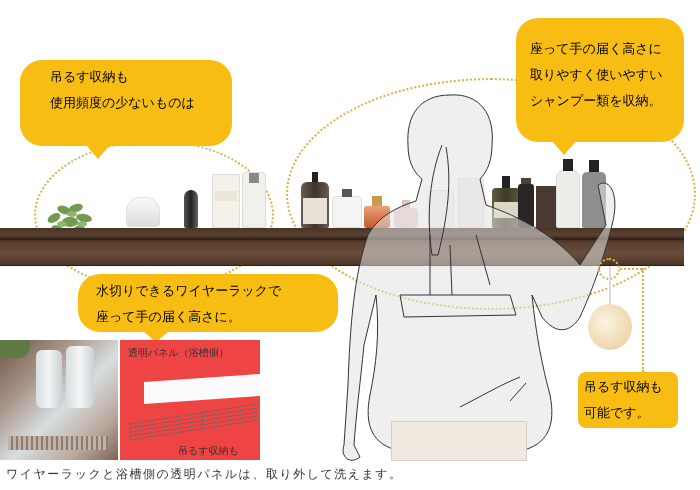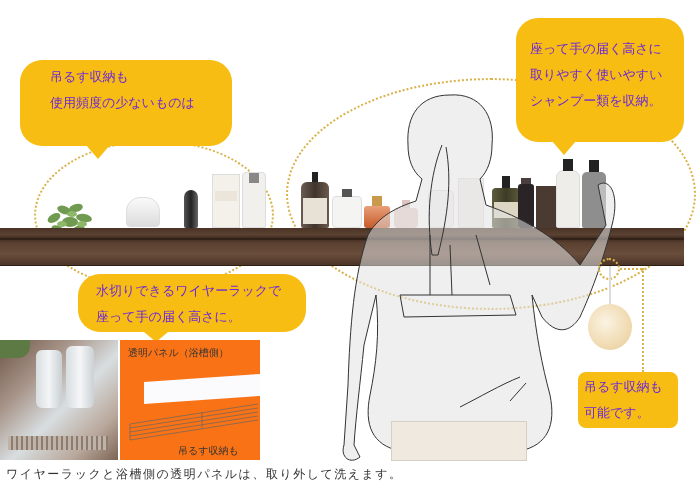--- a/index.html
+++ b/index.html
@@ -11,31 +11,31 @@
   
   .shelf { left:0; top:228px; width:684px; height:38px;
     background:linear-gradient(#4a3326 0%, #5b4232 18%, #3e2a1f 28%, #5a4030 40%, #6a4d3b 70%, #4b3527 100%);
     border-bottom:1px solid #2e1f16; }
   .shelf-groove { left:0; top:238px; width:684px; height:2px; background:#2c1d14; opacity:.7; }
 
   
   .ellipse { border:2px dotted #d9b24a; border-radius:50%; }
 
   
-  .bubble { background:#f7bd12; border-radius:22px; color:#6d28d9; font-size:13px; line-height:26px; }
+  .bubble { background:#f7bd12; border-radius:22px; color:#000000; font-size:13px; line-height:26px; }
   .bubble .tail { position:absolute; width:0; height:0; border-left:12px solid transparent; border-right:12px solid transparent; border-top:14px solid #f7bd12; }
   .bubble .line { display:block; white-space:nowrap; }
 
   
   .figure-svg { left:280px; top:85px; }
 
   
   .photo-left { left:0; top:340px; width:118px; height:120px;
     background:linear-gradient(135deg,#6d5546 0%, #a8958a 30%, #d8dee0 55%, #b9a79b 80%, #7c6455 100%); overflow:hidden; }
-  .photo-right { left:120px; top:340px; width:140px; height:120px; background:#f97316; }
+  .photo-right { left:120px; top:340px; width:140px; height:120px; background:#ef4444; }
   .photo-label { font-size:10px; color:#333; white-space:nowrap; }
 
   .caption { left:6px; top:466px; font-size:12px; letter-spacing:1.5px; color:#333; white-space:nowrap; }
 
   .stool { left:391px; top:421px; width:136px; height:40px; background:#efe9e0; border:1px solid #d6cfc4; }
 </style>
 </head>
 <body>
 
 <div class="abs ellipse" style="left:34px;top:140px;width:240px;height:150px;"></div>
@@ -126,21 +126,21 @@
   <div class="tail" style="left:66px;bottom:-13px;"></div>
 </div>
 
 <div class="abs bubble" style="left:516px;top:18px;width:168px;height:124px;padding:18px 0 0 14px;">
   <span class="line">座って手の届く高さに</span>
   <span class="line">取りやすく使いやすい</span>
   <span class="line">シャンプー類を収納。</span>
   <div class="tail" style="left:36px;bottom:-13px;"></div>
 </div>
 
-<div class="abs bubble" style="left:78px;top:274px;width:228px;height:58px;padding:4px 16px 0 18px;">
+<div class="abs bubble" style="left:78px;top:274px;width:260px;height:58px;padding:4px 16px 0 18px;">
   <span class="line">水切りできるワイヤーラックで</span>
   <span class="line">座って手の届く高さに。</span>
   <div class="tail" style="left:66px;bottom:-10px;border-top-width:10px;"></div>
 </div>
 
 <div class="abs bubble" style="left:578px;top:372px;width:100px;height:56px;border-radius:8px;padding:2px 0 0 6px;">
   <span class="line">吊るす収納も</span>
   <span class="line">可能です。</span>
 </div>
 

